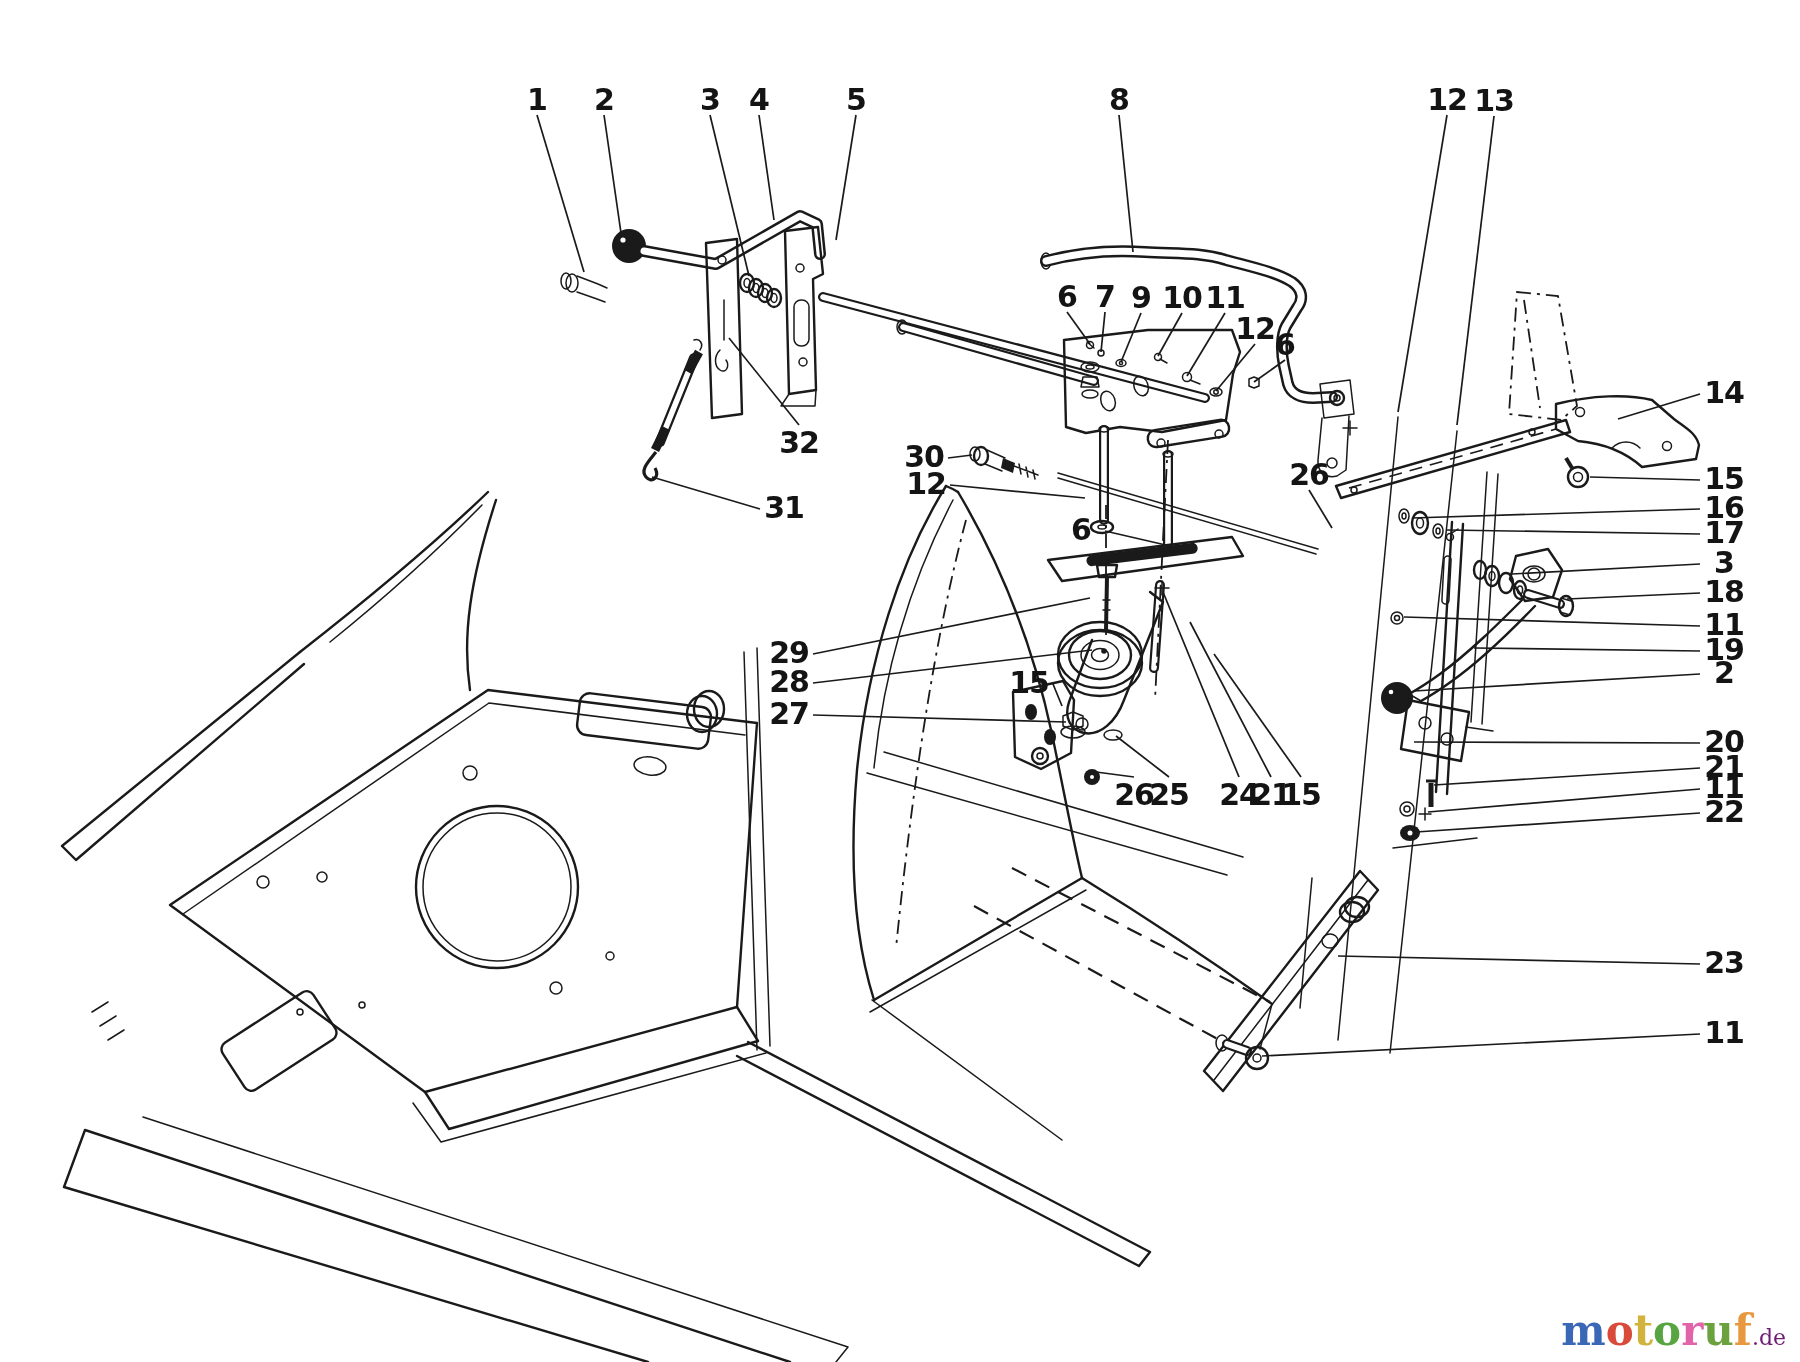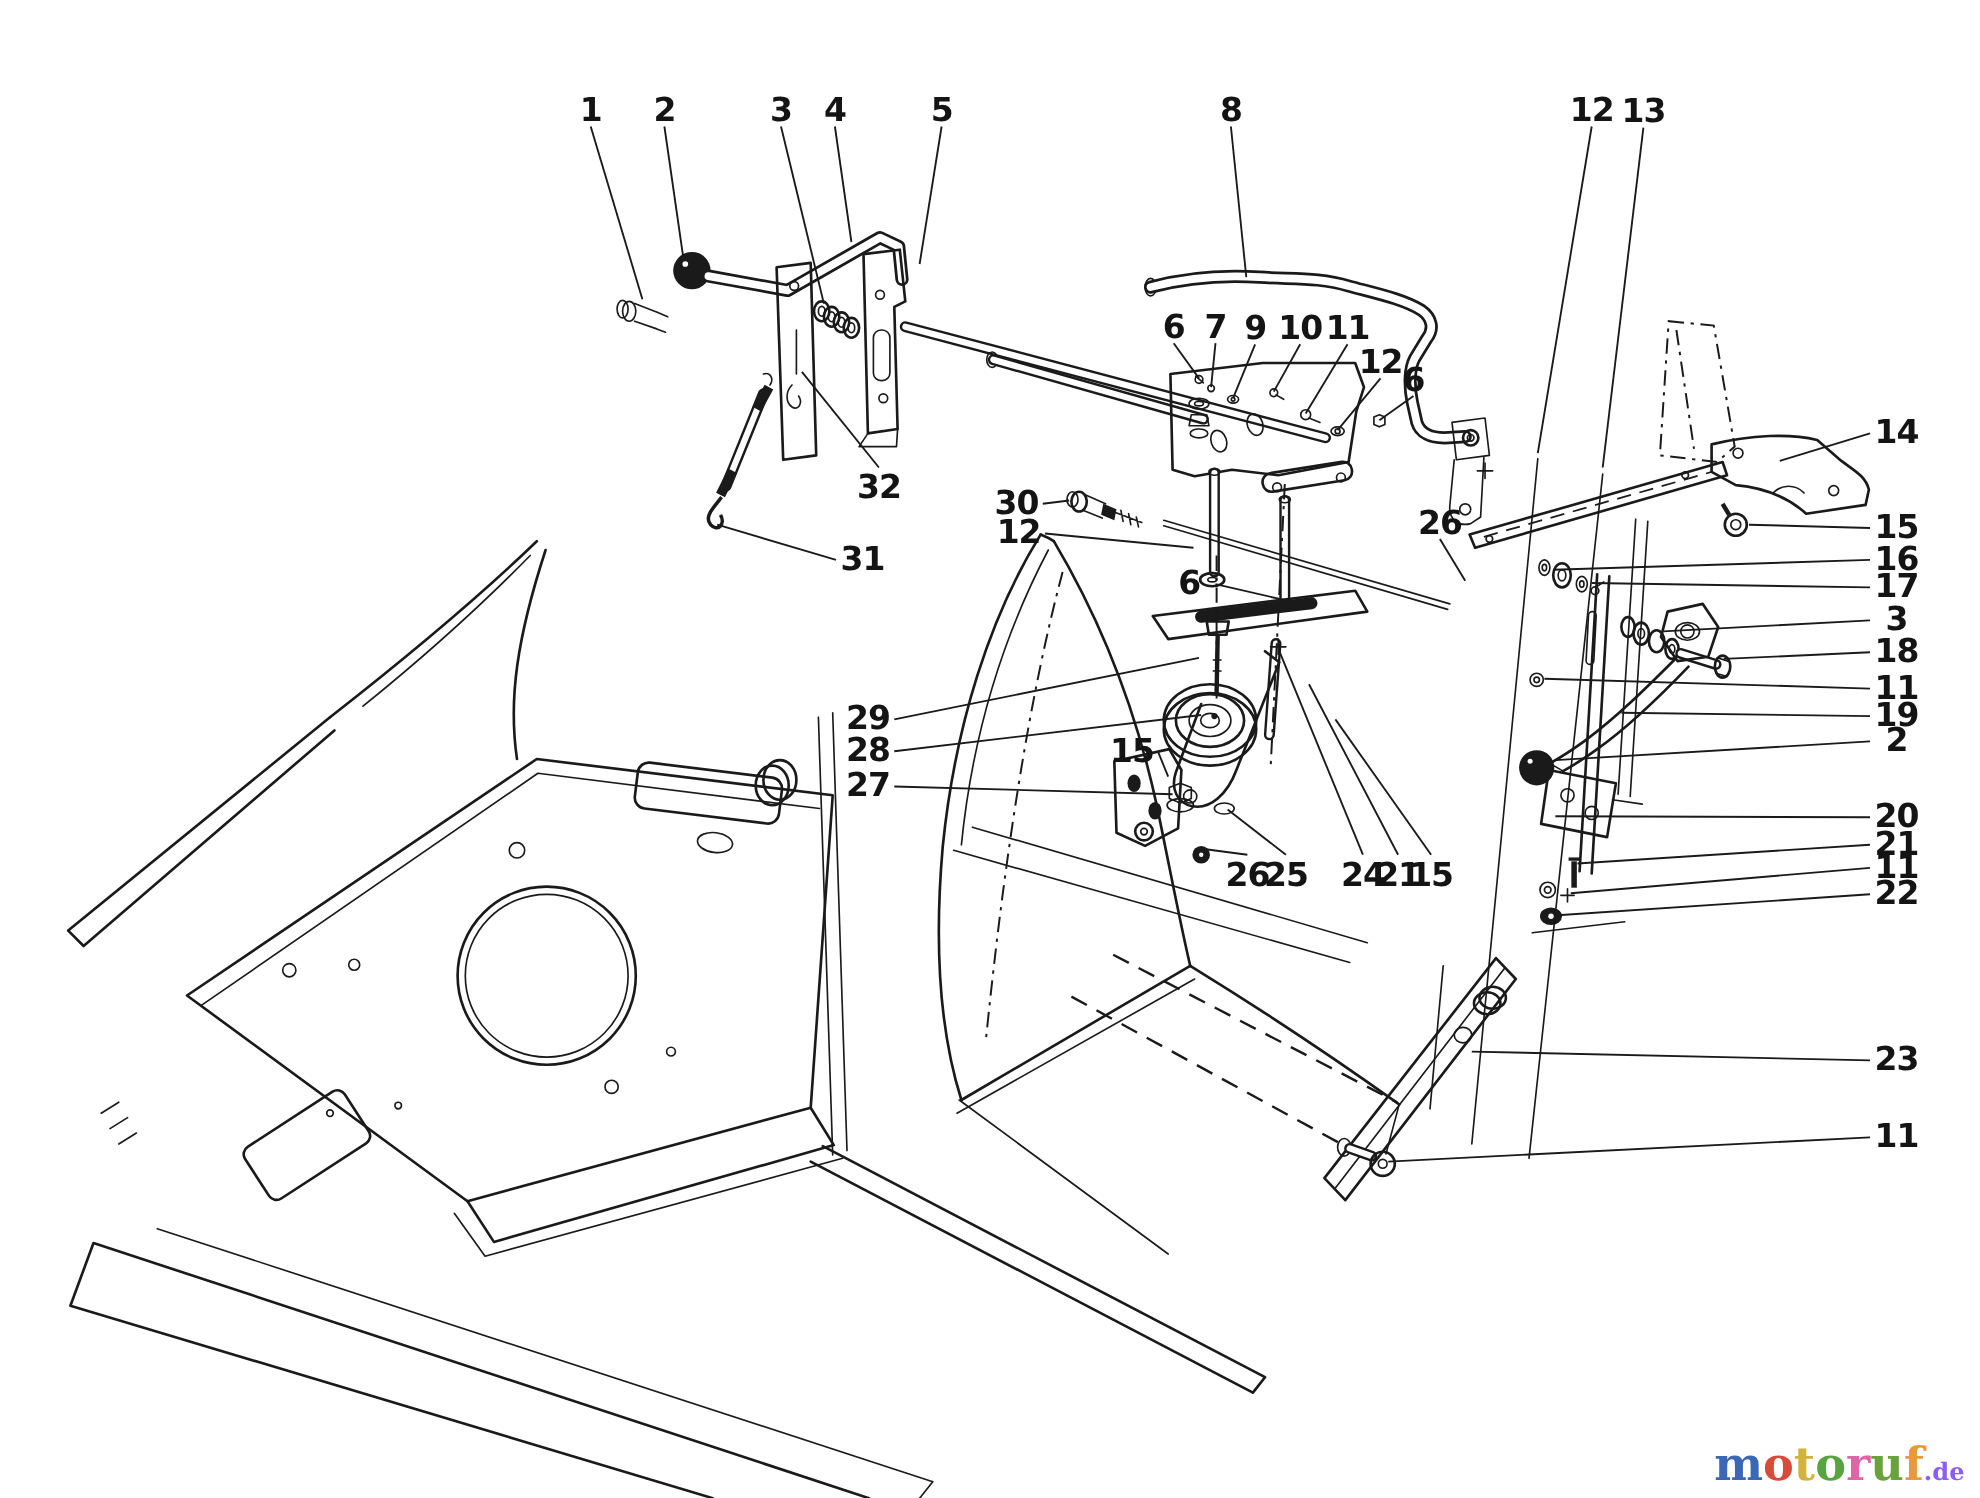--- a/index.html
+++ b/index.html
@@ -18,21 +18,21 @@
   .tubeT-i { fill:none; stroke:#ffffff; stroke-width:7; stroke-linecap:round; stroke-linejoin:round; }
   .blk { fill:#1a1a1a; stroke:none; }
   .leader { stroke:#1a1a1a; stroke-width:1.7; }
   .callout-num { font-family:"DejaVu Sans",sans-serif; font-weight:bold; font-size:30px;
                  fill:#141414; letter-spacing:-1px; }
   #watermark {
     position:absolute; right:14px; bottom:10px;
     font-family:"DejaVu Serif", serif; font-size:42px; font-weight:600;
     line-height:1; user-select:none; cursor:pointer;
   }
-  #watermark .suffix { font-size:22px; color:#8b5cf6; font-weight:700; }
+  #watermark .suffix { font-size:22px; color:#701a75; font-weight:400; }
 </style>
 </head>
 <body>
 
 <div id="stage">
   <svg id="diagram" width="1800" height="1362" viewBox="0 0 1800 1362">
 
     <g>
 
       <path class="ln" d="M62,846 L300,652 M76,860 L304,664 M62,846 L76,860"></path>

